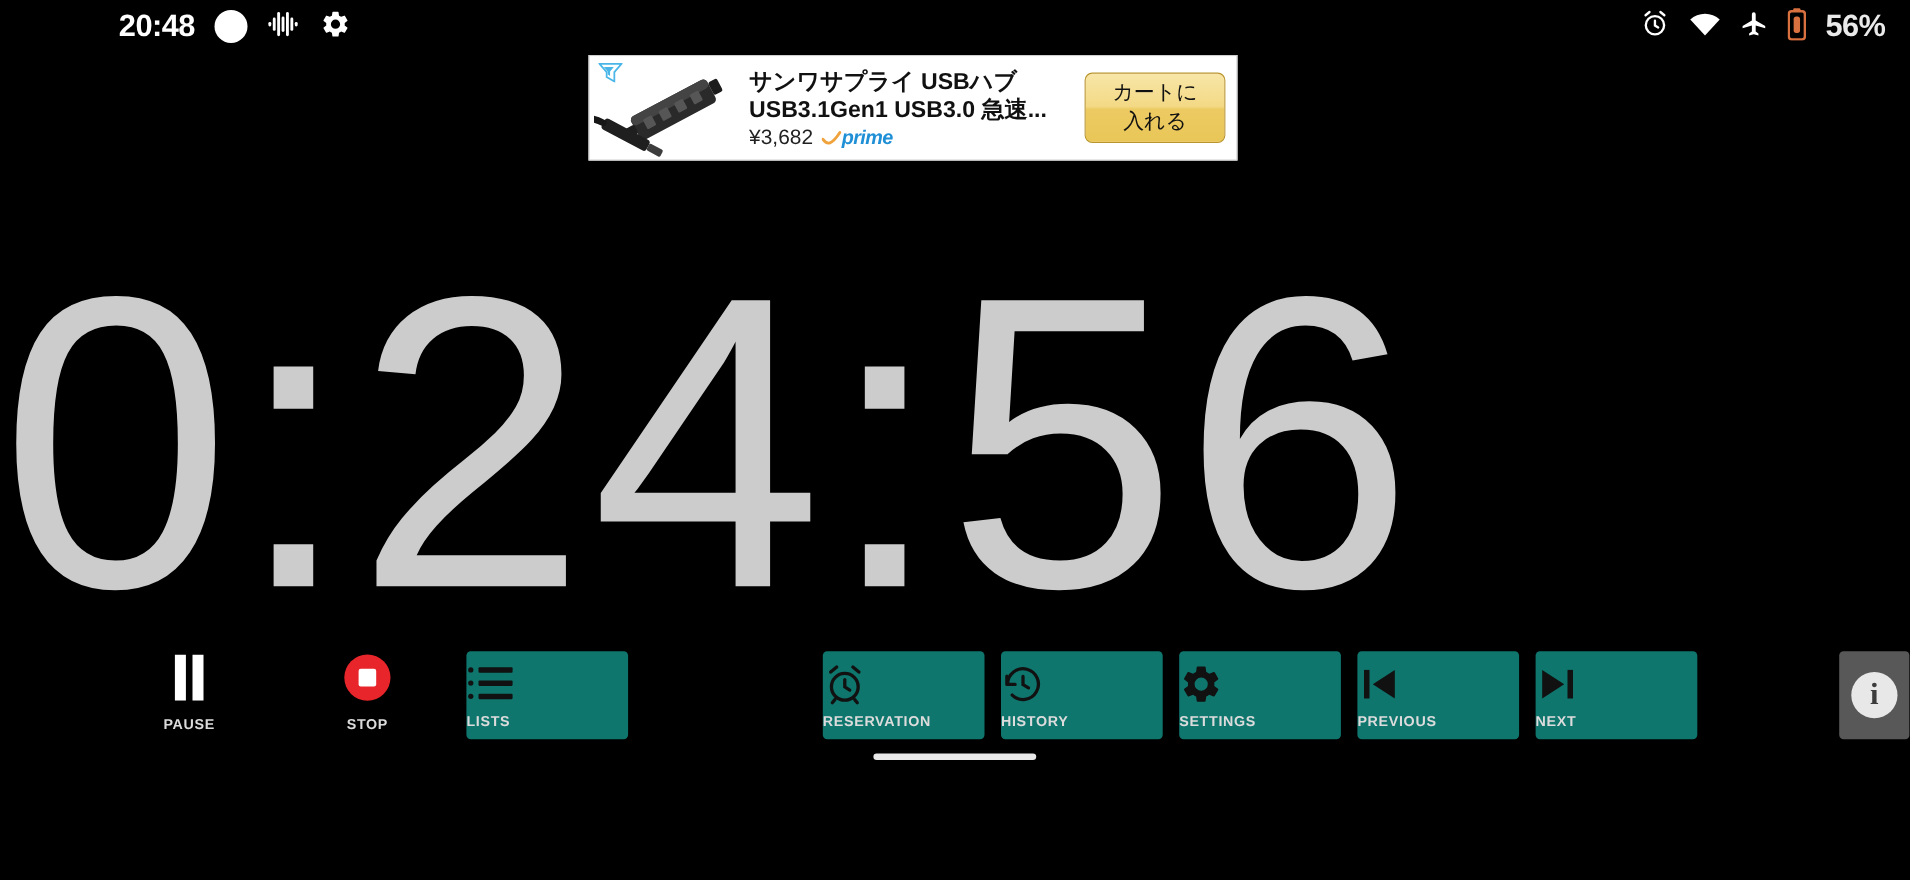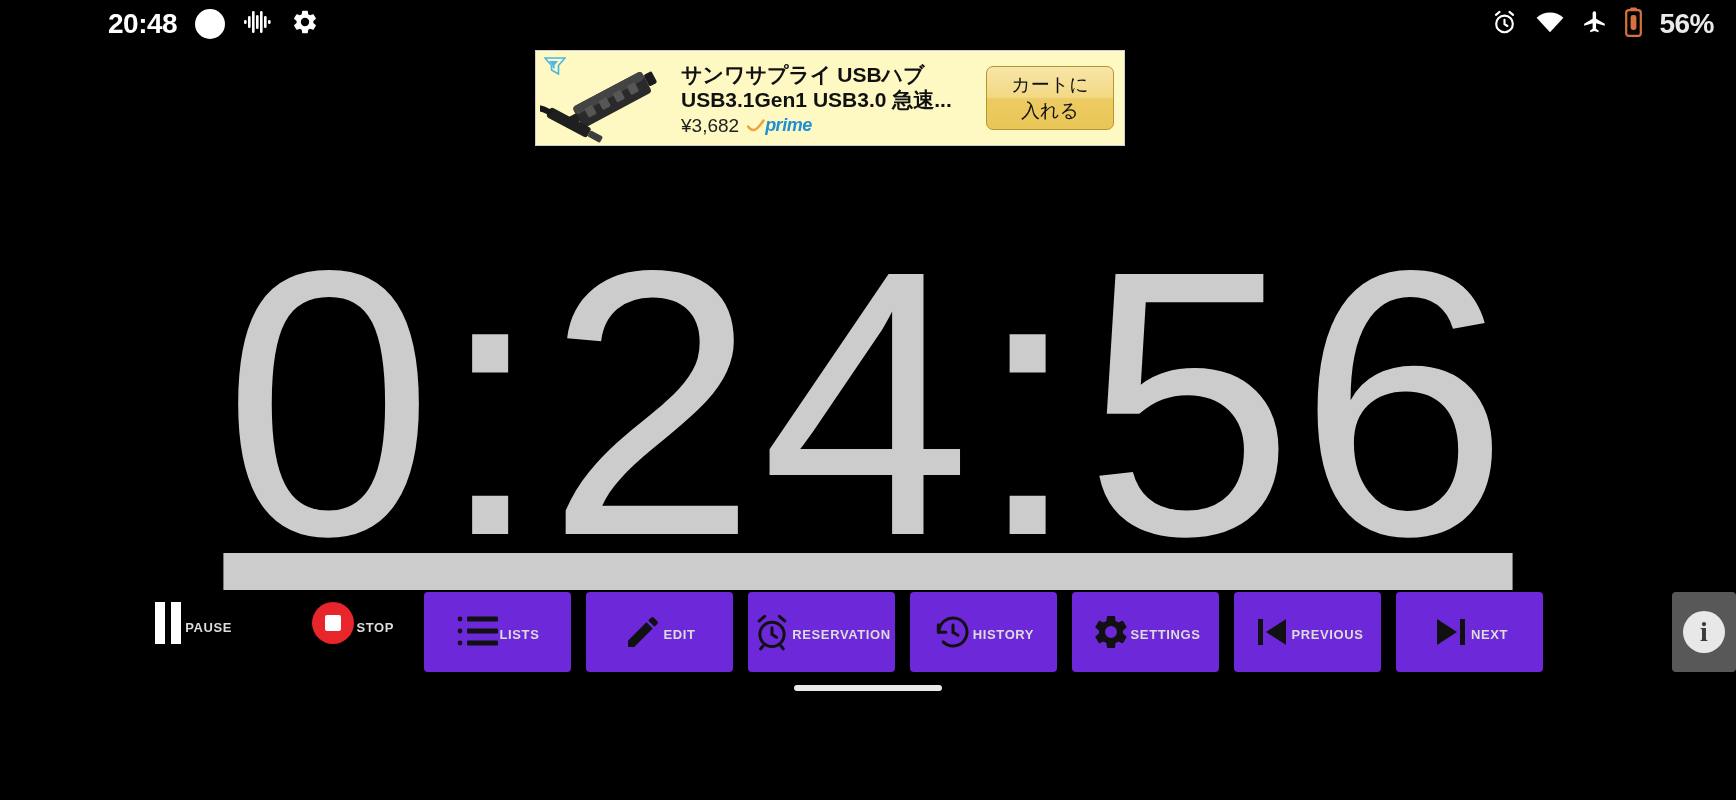--- a/index.html
+++ b/index.html
@@ -14,21 +14,21 @@
   .sb-left { position:absolute; left:108px; top:0; height:48px; display:flex; align-items:center; gap:18px; }
   .sb-right{ position:absolute; right:22px; top:0; height:48px; display:flex; align-items:center; gap:17px; }
   .sb-clock { color:#fff; font-size:28px; font-weight:700; letter-spacing:-0.5px; line-height:1; }
   .sb-dot { width:30px; height:30px; border-radius:50%; background:#fff; }
   .sb-batt-text { color:#eaeaea; font-size:28px; font-weight:700; letter-spacing:-0.5px; }
   .ico { display:block; }
 
   
   .ad {
     position:absolute; left:535px; top:50px; width:590px; height:96px;
-    background:#fef9c3; border:1px solid #cfcfcf;
+    background:#ffffff; border:1px solid #cfcfcf;
     display:flex; align-items:stretch; overflow:hidden;
   }
   .ad-adchoice { position:absolute; left:8px; top:6px; width:22px; height:18px; }
   .ad-img { width:145px; flex:0 0 145px; position:relative; }
   .ad-img svg { position:absolute; left:4px; top:4px; }
   .ad-body { flex:1 1 auto; padding:6px 4px 4px 0; min-width:0; display:flex; flex-direction:column; justify-content:center; }
   .ad-title {
     color:#111; font-size:21px; line-height:25px; font-weight:700;
     white-space:nowrap; overflow:hidden;
   }
@@ -45,41 +45,40 @@
     height:64px; border-radius:7px; border:1px solid #b9952f;
     background:linear-gradient(180deg,#f8e6a8 0%,#f3d985 48%,#edcb63 52%,#e9c657 100%);
     color:#111; font-size:19px; font-weight:400; line-height:26px;
     display:flex; flex-direction:column; align-items:center; justify-content:center;
     text-align:center;
   }
 
   
   .timer {
     position:absolute; left:0; top:214px; width:100%;
-    text-align:center; color:#cccccc;
+    color:#cccccc;
     font-size:378px; line-height:378px; font-weight:300;
     letter-spacing:4px;
     font-family:"Liberation Sans","DejaVu Sans",sans-serif;
-    text-decoration:underline;
   }
 
   
   .controls { position:absolute; left:0; bottom:32px; width:100%; height:92px; }
   .ctrl-plain {
     position:absolute; bottom:0; width:120px; height:92px;
-    display:flex; flex-direction:row; align-items:center; justify-content:flex-end;
+    display:flex; flex-direction:column; align-items:center; justify-content:flex-end;
     padding-bottom:6px;
   }
   .ctrl-plain .glyph { height:52px; display:flex; align-items:center; justify-content:center; }
   .ctrl-label { color:#dcdcdc; font-size:13px; font-weight:700; letter-spacing:0.6px; margin-top:9px; }
 
   .ctrl-box {
     position:absolute; bottom:0; width:147px; height:80px;
-    background:#6d28d9; border-radius:4px;
-    display:flex; flex-direction:row; align-items:center; justify-content:center;
+    background:#0f766e; border-radius:4px;
+    display:flex; flex-direction:column; align-items:flex-start; justify-content:center;
   }
   .ctrl-box .glyph { height:42px; display:flex; align-items:center; justify-content:center; }
   .ctrl-box .ctrl-label { margin-top:5px; }
 
   .info-btn {
     position:absolute; bottom:0; right:0; width:64px; height:80px;
     background:#585858; border-radius:4px;
     display:flex; align-items:center; justify-content:center;
   }
   .info-circle {
@@ -234,28 +233,20 @@
             <circle cx="4" cy="17" r="2.4"></circle>
               <rect x="11" y="14.6" width="31" height="5" rx="1"></rect>
             <circle cx="4" cy="29" r="2.4"></circle>
               <rect x="11" y="26.6" width="31" height="5" rx="1"></rect>
           </g>
         </svg>
       </span>
       <span class="ctrl-label">LISTS</span>
     </div>
 
-    <div class="ctrl-box" style="left:586px;">
-      <span class="glyph">
-        <svg width="40" height="40" viewBox="0 0 24 24" fill="#111">
-          <path d="M3 17.25V21h3.75L17.81 9.94l-3.75-3.75L3 17.25zM20.71 7.04a1 1 0 0 0 0-1.41l-2.34-2.34a1 1 0 0 0-1.41 0l-1.83 1.83 3.75 3.75 1.83-1.83z"></path>
-        </svg>
-      </span>
-      <span class="ctrl-label">EDIT</span>
-    </div>
 
     <div class="ctrl-box" style="left:910px;">
       <span class="glyph">
         <svg width="40" height="40" viewBox="0 0 24 24" fill="none" stroke="#111" stroke-width="1.8">
           <path d="M3.6 12a8.4 8.4 0 1 1 2.5 5.95" stroke-linecap="round"></path>
           <path d="M3.2 7.6v4.5h4.5" stroke-linecap="round" stroke-linejoin="round"></path>
           <path d="M12 7.8v4.4l3 1.8" stroke-linecap="round"></path>
         </svg>
       </span>
       <span class="ctrl-label">HISTORY</span>

